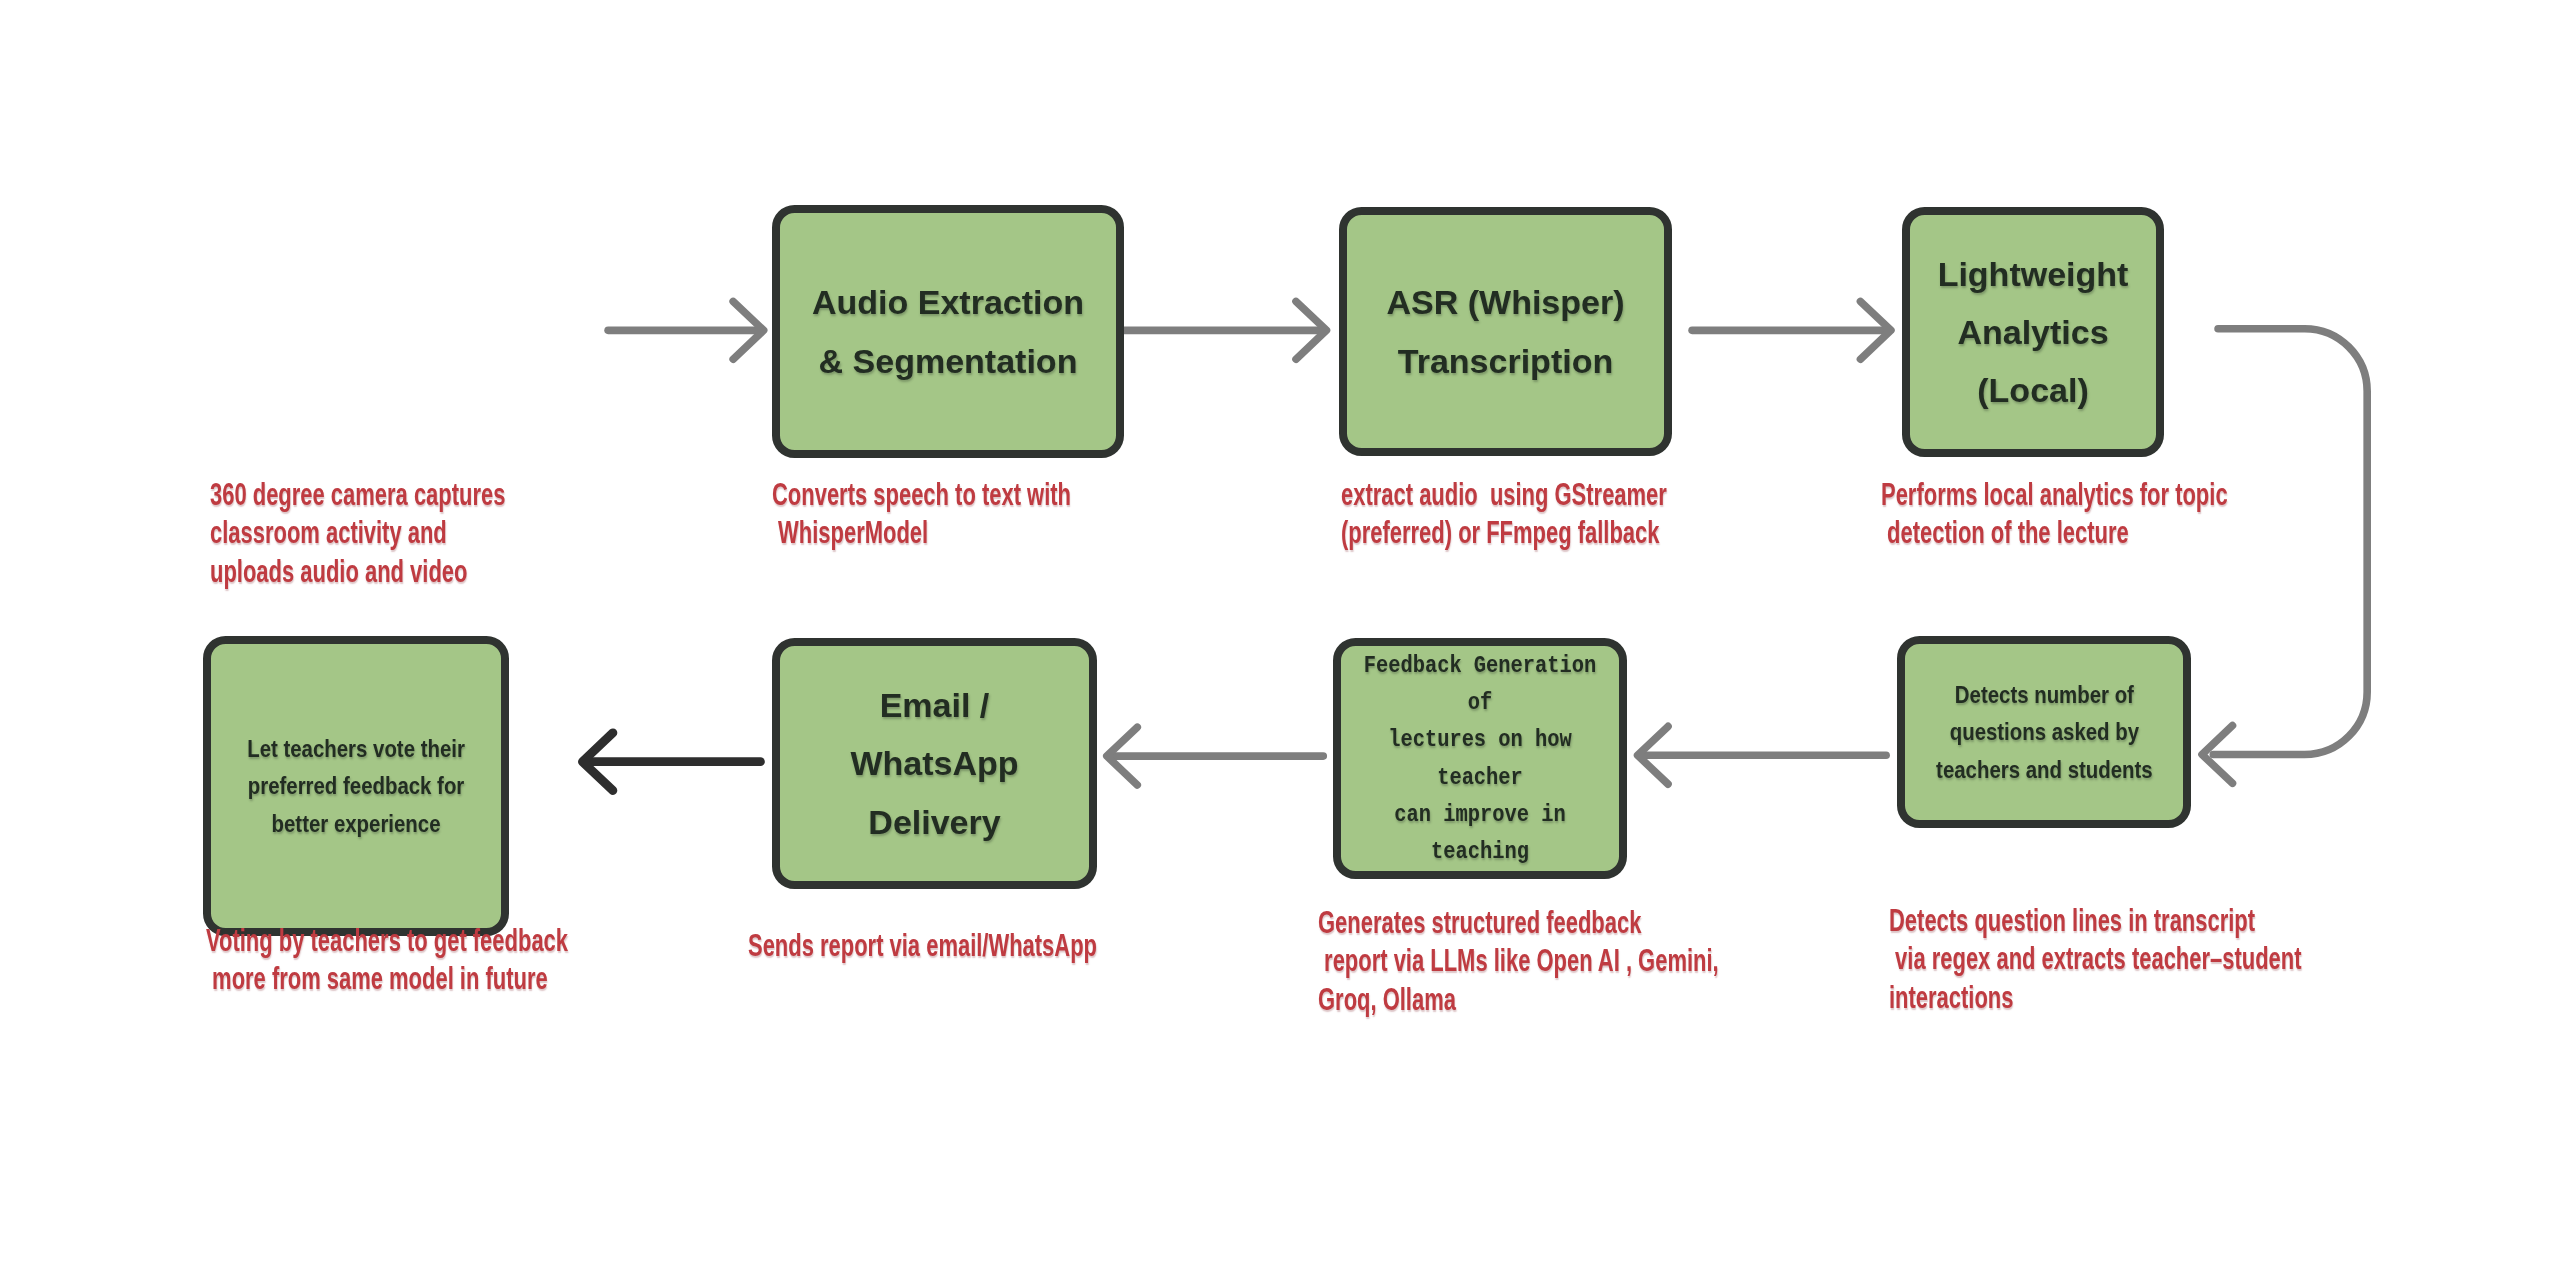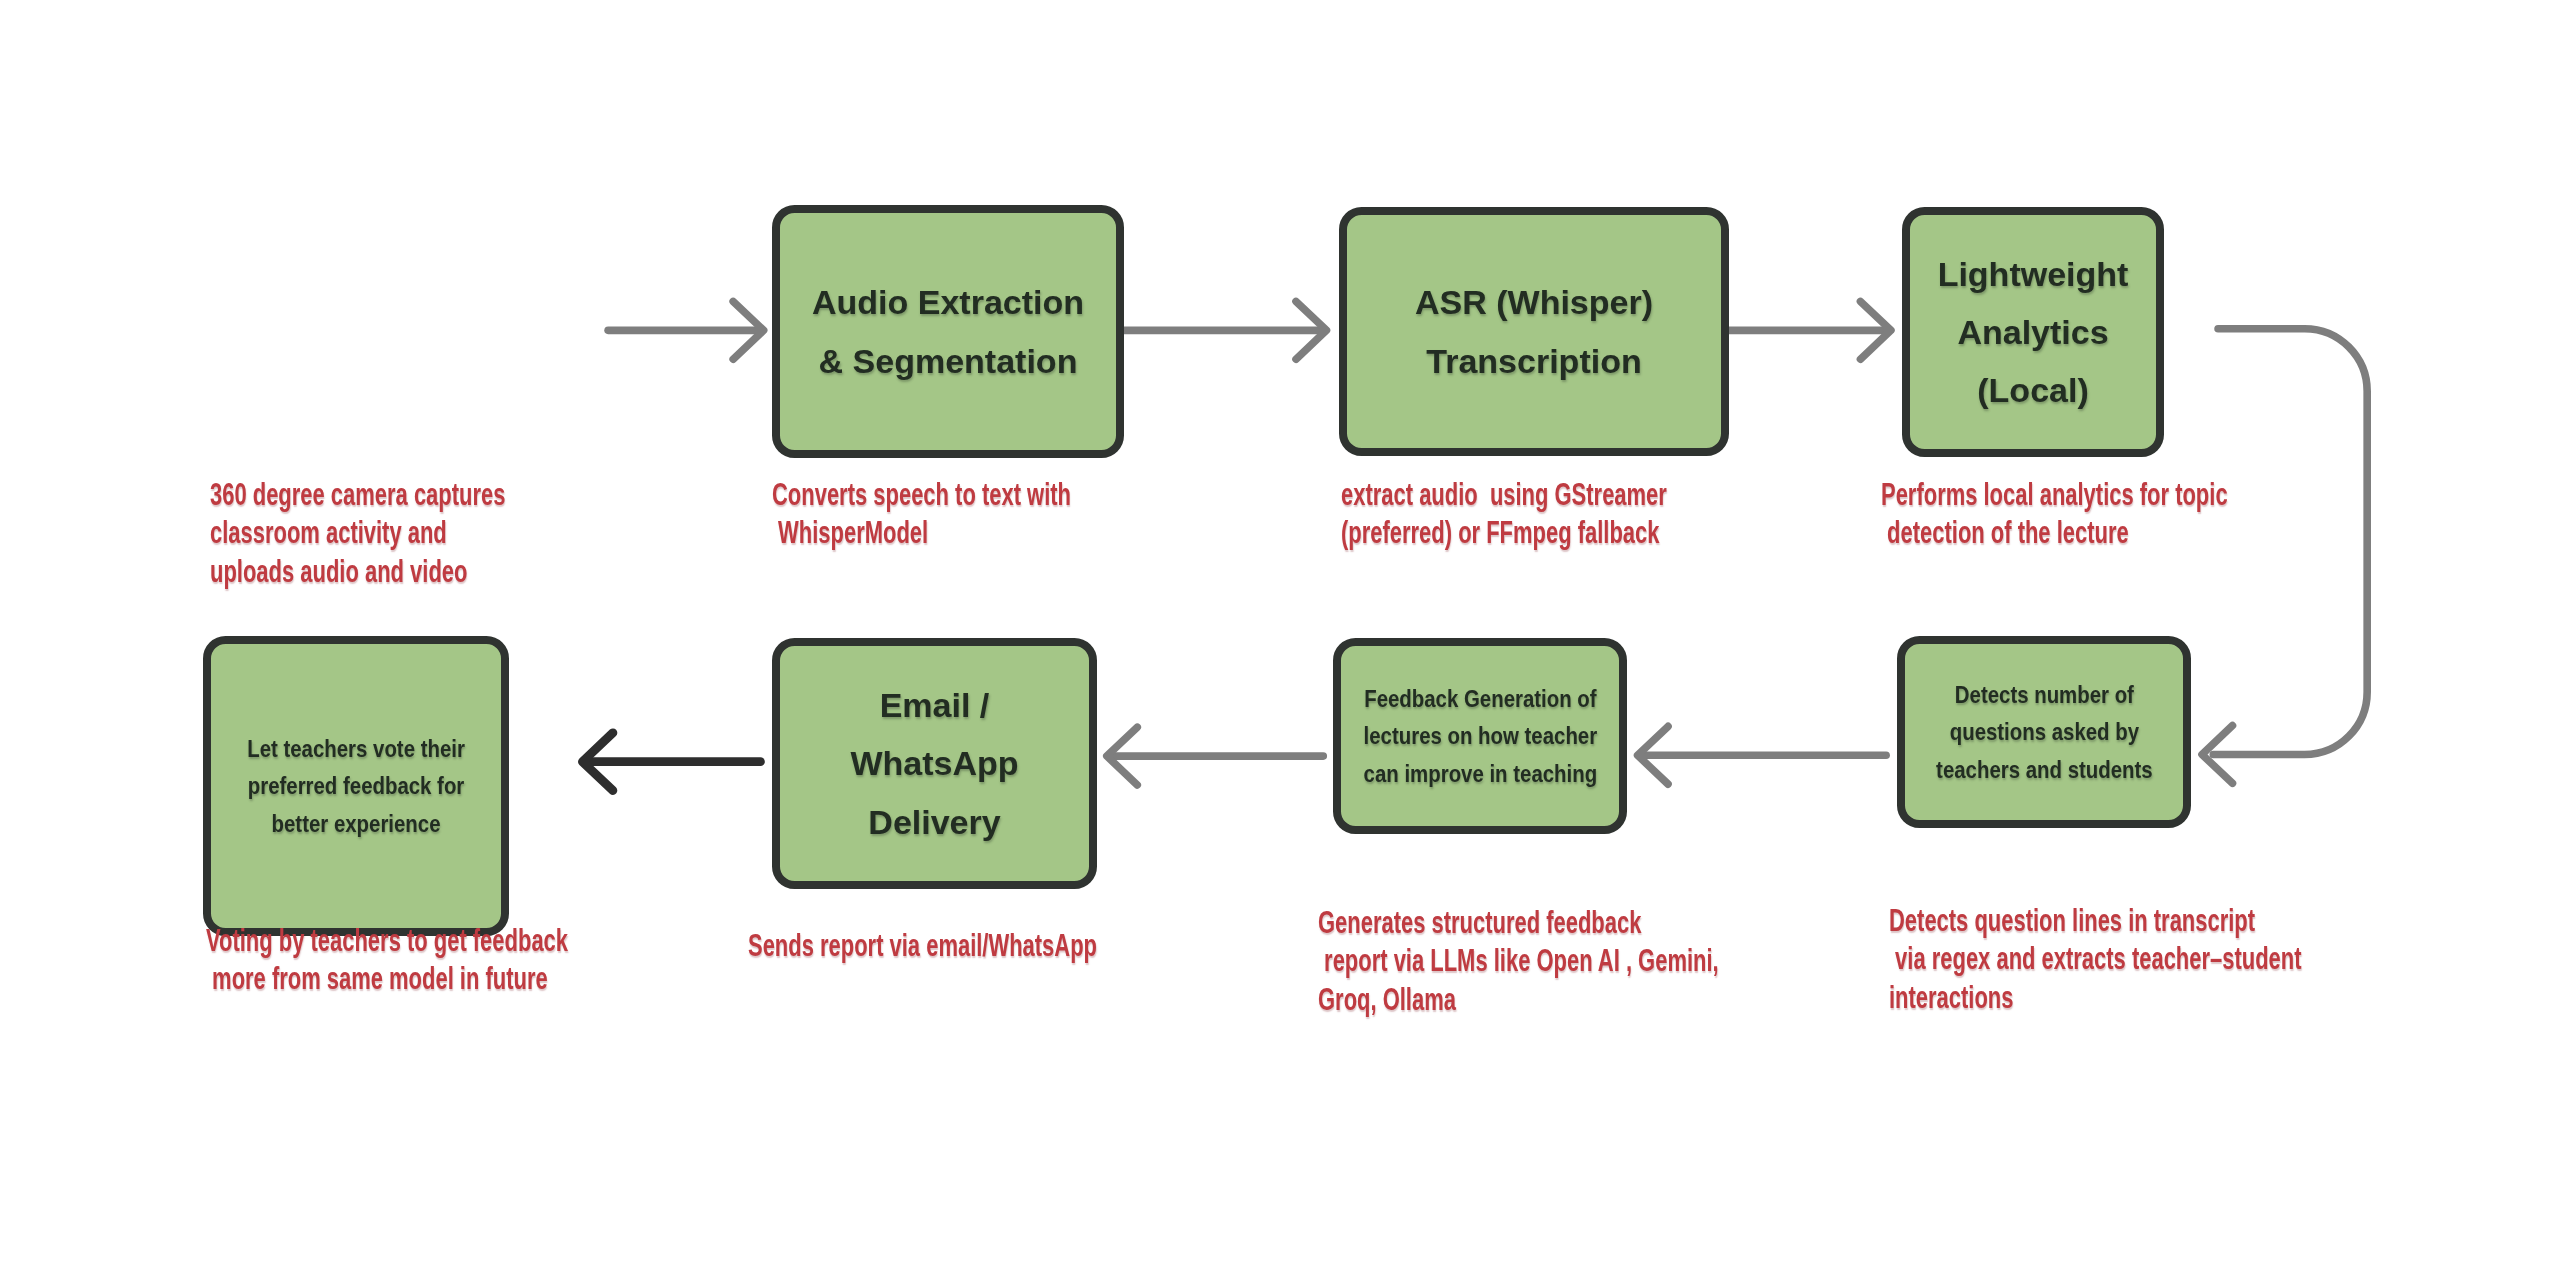--- a/index.html
+++ b/index.html
@@ -36,24 +36,24 @@
     font-weight:700; color:var(--note_red,#bf3b41);
     font-size:30.5px; line-height:1.26; white-space:pre-wrap;
     transform:scaleX(0.72); transform-origin:0 0;
     text-shadow:0.8px 1.6px 1.6px rgba(120,25,30,0.25);
   }
 
   
   .n1{left:205px;  top:207px; width:395px; height:250px; justify-content:flex-start; padding-left:30.5px;}
   .n1 .title{text-align:left;}
   .n2{left:772px;  top:205px; width:352px; height:253px;}
-  .n3{left:1339px; top:207px; width:390px; height:249px;}
+  .n3{left:1339px; top:207px; width:333px; height:249px;}
   .n4{left:1902px; top:207px; width:262px; height:250px;}
   .n5{left:1897px; top:636px; width:294px; height:192px;}
-  .n6{left:1333px; top:638px; width:294px; height:196px;}
+  .n6{left:1333px; top:638px; width:294px; height:241px;font-family:Liberation Mono, monospace;}
   .n7{left:772px;  top:638px; width:325px; height:251px;}
   .n8{left:203px;  top:636px; width:306px; height:300px;}
 
   
   .a1{left:210px;  top:475px;}
   .a2{left:772px;  top:475px;}
   .a3{left:1341px; top:475px;}
   .a4{left:1881px; top:475px;}
   .a5{left:1889px; top:901px;}
   .a6{left:1318px; top:903px;}

